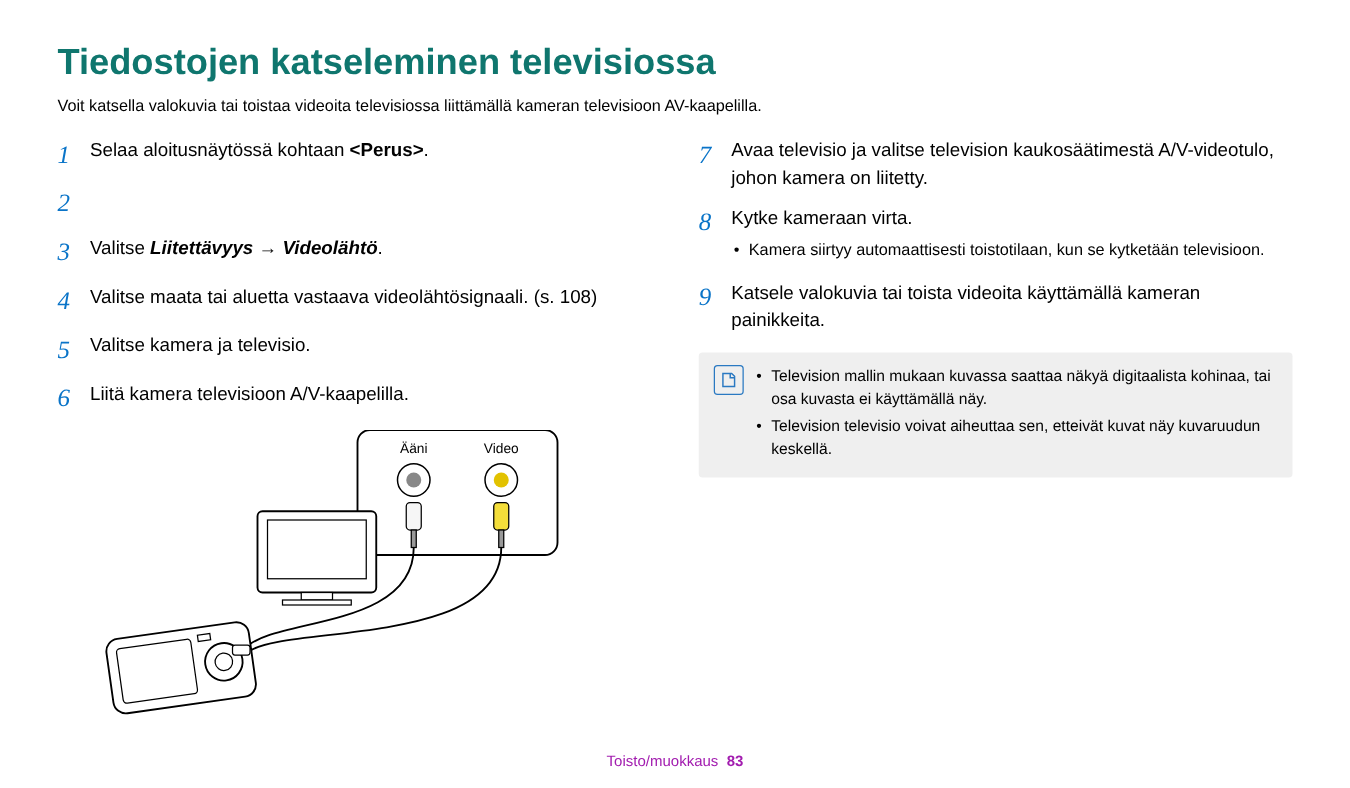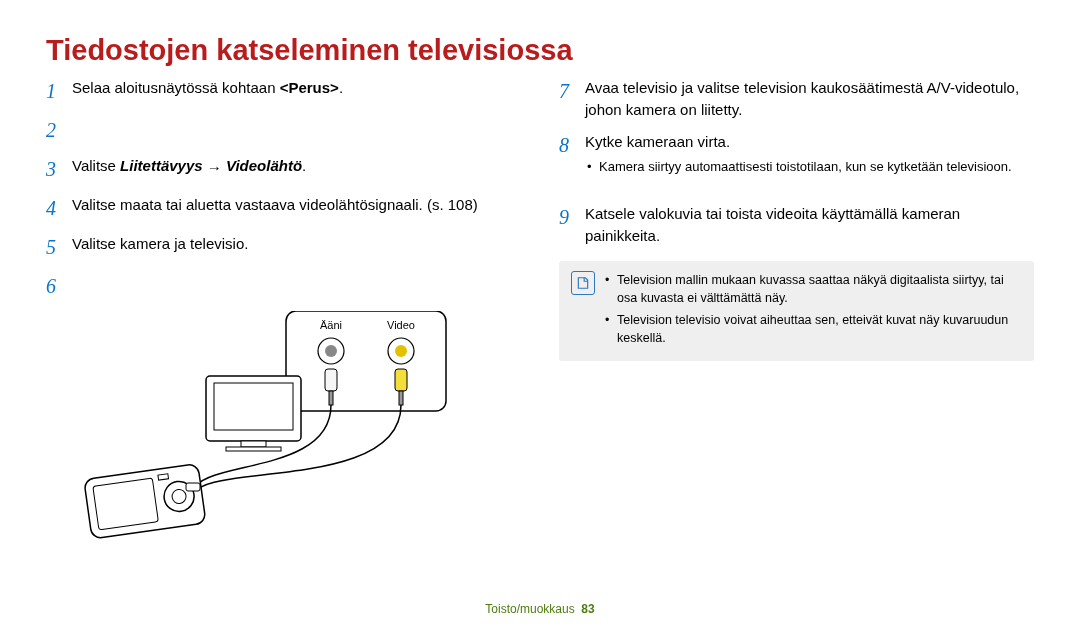--- a/index.html
+++ b/index.html
@@ -1,46 +1,47 @@
 <!DOCTYPE html>
 <html><head>
 <meta charset="utf-8">
 <style>
   html,body{margin:0;padding:0;font-family:Arial,Helvetica,sans-serif;color:#010101;background:#fff;}
   .page{width:1080px;height:630px;box-sizing:border-box;padding:34px 46px 20px;position:relative;}
-  h1{color:#b91c1c;font-size:29px;margin:0 0 10px;font-weight:bold;}
+  h1{color:#0f766e;font-size:29px;margin:0 0 10px;font-weight:bold;}
   .intro{font-size:13px;margin:0 0 18px;}
   .columns{display:flex;gap:38px;}
   .col{flex:1;min-width:0;}
   ol.steps{list-style:none;margin:0;padding:0;}
   li.step{display:flex;align-items:flex-start;margin-bottom:10px;font-size:15px;line-height:1.45;}
   .step .num{font-style:italic;font-size:20px;color:#0a74c8;width:26px;flex-shrink:0;font-family:Georgia,serif;}
   .step .body{flex:1;}
   .angle{font-weight:bold;}
   .bold{font-weight:bold;font-style:italic;}
   .icon-circle{display:inline-block;width:16px;height:16px;border-radius:50%;border:1px solid #666;background:#fff;vertical-align:middle;margin:0 2px;position:relative;}
   .icon-circle::after{content:"↩";position:absolute;left:2px;top:-1px;font-size:11px;color:#2a79c2;}
   .substeps{list-style:none;margin:6px 0 0;padding:0;font-size:13px;}
-  .substeps li{position:relative;padding-left:14px;margin-bottom:16px;}
+  .substeps li{position:relative;padding-left:14px;margin-bottom:4px;}
   .substeps li::before{content:"•";position:absolute;left:2px;}
   .notebox{display:flex;background:#efefef;border-radius:3px;padding:10px 12px;margin-top:14px;font-size:12.5px;line-height:1.45;}
   .notebox .nicon{width:22px;height:22px;flex-shrink:0;margin-right:10px;border:1.5px solid #2a79c2;border-radius:3px;display:flex;align-items:center;justify-content:center;}
   .notebox .nicon svg{width:14px;height:14px;}
   .notebox ul{list-style:none;margin:0;padding:0;}
   .notebox li{position:relative;padding-left:12px;margin-bottom:4px;}
   .notebox li::before{content:"•";position:absolute;left:0;}
   .diagram-wrap{margin-top:8px;margin-left:30px;text-decoration:underline;}
-  .footer{position:absolute;bottom:14px;left:0;right:0;text-align:center;font-size:12px;color:#4d7c0f;}
+  .footer{position:absolute;bottom:14px;left:0;right:0;text-align:center;font-size:12px;color:#a21caf;}
   .footer span.pn{font-weight:bold;}
 </style>
 </head>
 <body>
 
 <div class="page">
   <h1>Tiedostojen katseleminen televisiossa</h1>
+  <p class="intro">Voit katsella valokuvia tai toistaa videoita televisiossa liittämällä kameran televisioon AV-kaapelilla.</p>
 
   <div class="columns">
     <div class="col">
       <ol class="steps" id="left-steps">
           <li class="step">
             <span class="num">1</span>
             <div class="body">Selaa aloitusnäytössä kohtaan <span class="angle">&lt;Perus&gt;</span>.</div>
           </li>
           <li class="step">
             <span class="num">2</span>
@@ -52,20 +53,21 @@
           <li class="step">
             <span class="num">4</span>
             <div class="body">Valitse maata tai aluetta vastaava videolähtösignaali. (s. 108)</div>
           </li>
           <li class="step">
             <span class="num">5</span>
             <div class="body">Valitse kamera ja televisio.</div>
           </li>
           <li class="step">
             <span class="num">6</span>
+            <div class="body">Liitä kamera televisioon A/V-kaapelilla.</div>
           </li>
         </ol>
       <div class="diagram-wrap">
         <svg width="380" height="230" viewBox="0 0 380 230">
 
           <rect x="210" y="0" width="160" height="100" rx="10" fill="#fff" stroke="#000" stroke-width="1.5"></rect>
 
           <text x="255" y="18" font-size="11" text-anchor="middle">Ääni</text>
           <text x="325" y="18" font-size="11" text-anchor="middle">Video</text>
 
@@ -125,21 +127,21 @@
           </li>
         </ol>
       <div class="notebox">
         <div class="nicon">
           <svg viewBox="0 0 24 24">
               <path d="M4 3h12l4 4v14H4z" fill="none" stroke="#2a79c2" stroke-width="2"></path>
               <path d="M14 3v6h6" fill="none" stroke="#2a79c2" stroke-width="2"></path>
             </svg>
         </div>
         <ul id="note-list">
-            <li>Television mallin mukaan kuvassa saattaa näkyä digitaalista siirtyy, tai osa kuvasta ei välttämättä näy.</li>
+            <li>Television mallin mukaan kuvassa saattaa näkyä digitaalista kohinaa, tai osa kuvasta ei käyttämällä näy.</li>
             <li>Television televisio voivat aiheuttaa sen, etteivät kuvat näy kuvaruudun keskellä.</li>
           </ul>
       </div>
     </div>
   </div>
 
   <div class="footer">
     <span>Toisto/muokkaus</span>&nbsp;&nbsp;<span class="pn">83</span>
   </div>
 </div>

